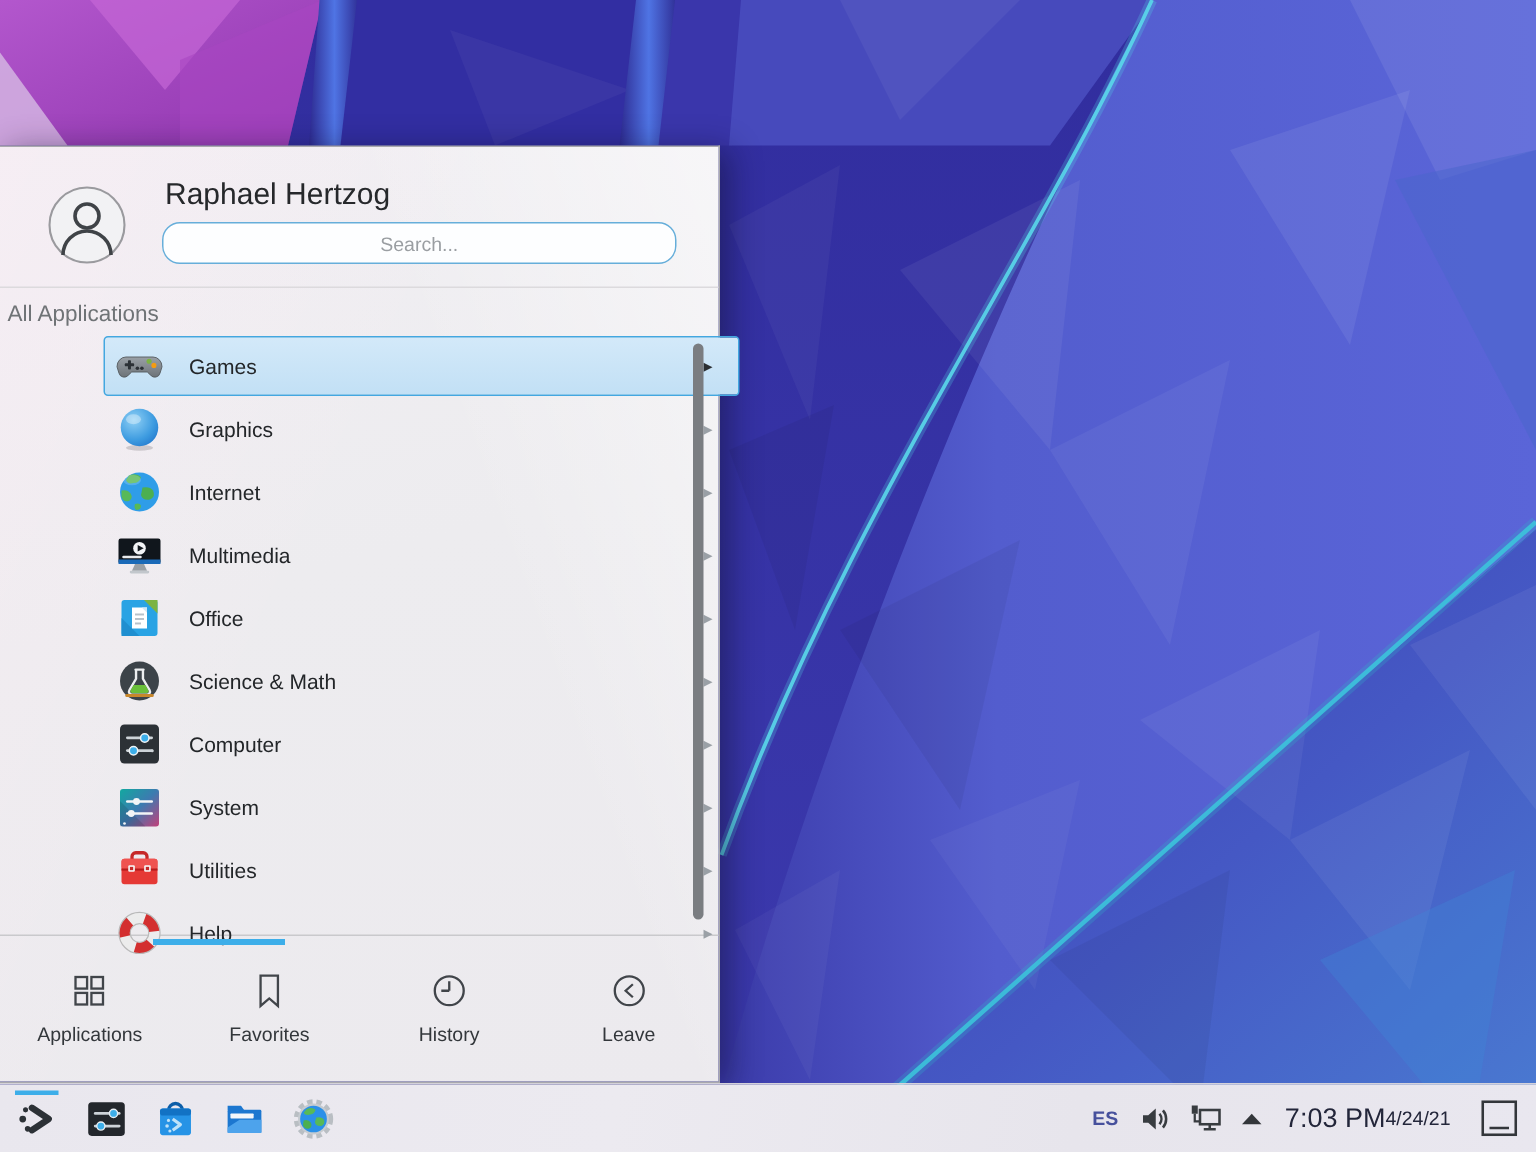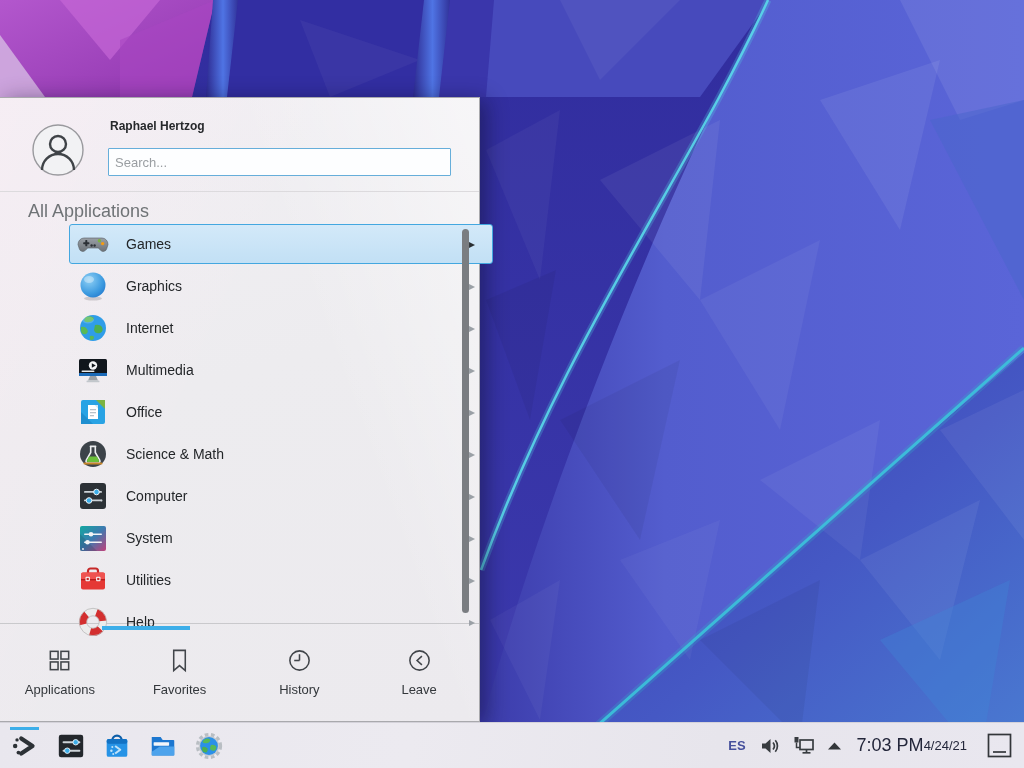--- a/index.html
+++ b/index.html
@@ -10,27 +10,27 @@
   
   #menu{position:absolute;left:0;top:97px;width:480px;height:625px;
     background:linear-gradient(165deg,#f1eff3 0%,#edecef 45%,#eceaee 100%);
     border:1px solid #a9a9ad;border-left:none;box-sizing:border-box;
     box-shadow:6px 3px 20px rgba(10,10,35,.45);}
   #menu::before{content:"";position:absolute;inset:0;pointer-events:none;
     background:linear-gradient(115deg,rgba(255,235,245,.35),rgba(255,255,255,0) 45%),
                linear-gradient(250deg,rgba(255,255,255,.5),rgba(255,255,255,0) 35%);}
   .menu-header{position:absolute;left:0;top:0;width:100%;height:93px;}
   .avatar{position:absolute;left:32px;top:26px;width:52px;height:52px;}
-  .user-name{position:absolute;left:110px;top:21px;font-size:12px;color:#26282b;font-weight:bold;}
+  .user-name{position:absolute;left:110px;top:21px;font-size:20px;color:#26282b;}
   .search{position:absolute;left:108px;top:50px;width:329px;height:26px;
-    border:1px solid #66aeda;border-radius:1px;background:#fdfeff;
-    font:13px "Liberation Sans",sans-serif;color:#26282b;padding:0 6px;outline:none;}
+    border:1px solid #66aeda;border-radius:12px;background:#fdfeff;
+    font:13px "Liberation Sans",sans-serif;color:#26282b;padding:0 6px;outline:none;text-align:center;}
   .search::placeholder{color:#9a9ea2;}
   .header-divider{position:absolute;left:0;top:93px;width:100%;height:1px;background:#dcdadd;}
-  .section-label{position:absolute;left:28px;top:103px;font-size:18px;color:#6f7376;}
+  .section-label{position:absolute;left:5px;top:103px;font-size:15px;color:#6f7376;}
 
   .list-clip{position:absolute;left:0;top:125px;width:480px;height:413px;overflow:hidden;z-index:2;margin-left:48px;}
   .row{position:relative;height:42px;}
   .row-sel-bg{position:absolute;left:21px;right:35px;top:1px;bottom:1px;
     background:linear-gradient(180deg,#d3e9f9,#c2e0f5);
     border:1px solid #43a7e0;border-radius:3px;}
   .cicon{position:absolute;left:29px;top:5px;width:32px;height:32px;}
   .clabel{position:absolute;left:78px;top:0;line-height:42px;font-size:14px;color:#232629;}
   .arrow{position:absolute;left:421px;top:0;line-height:42px;font-size:12px;color:#9aa0a6;}
   .arrow.dark{color:#2a2e32;}

